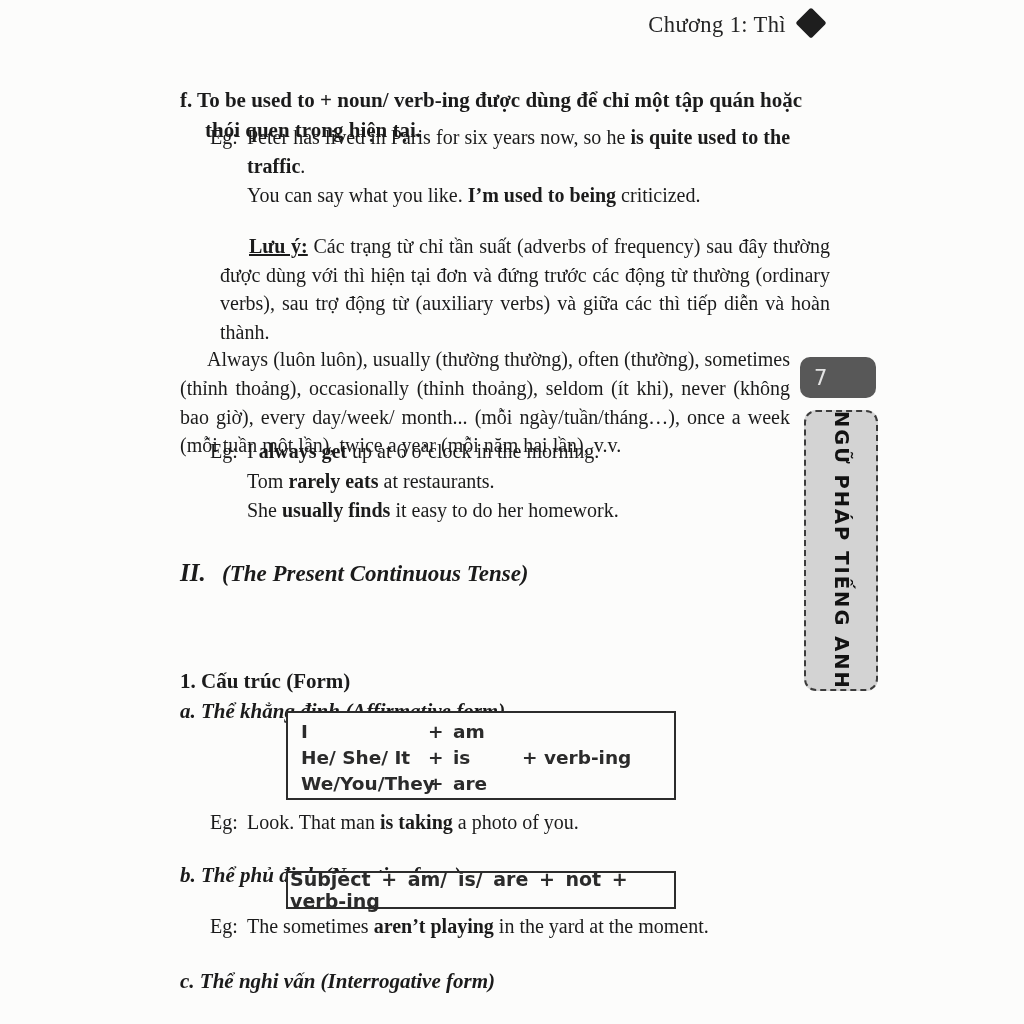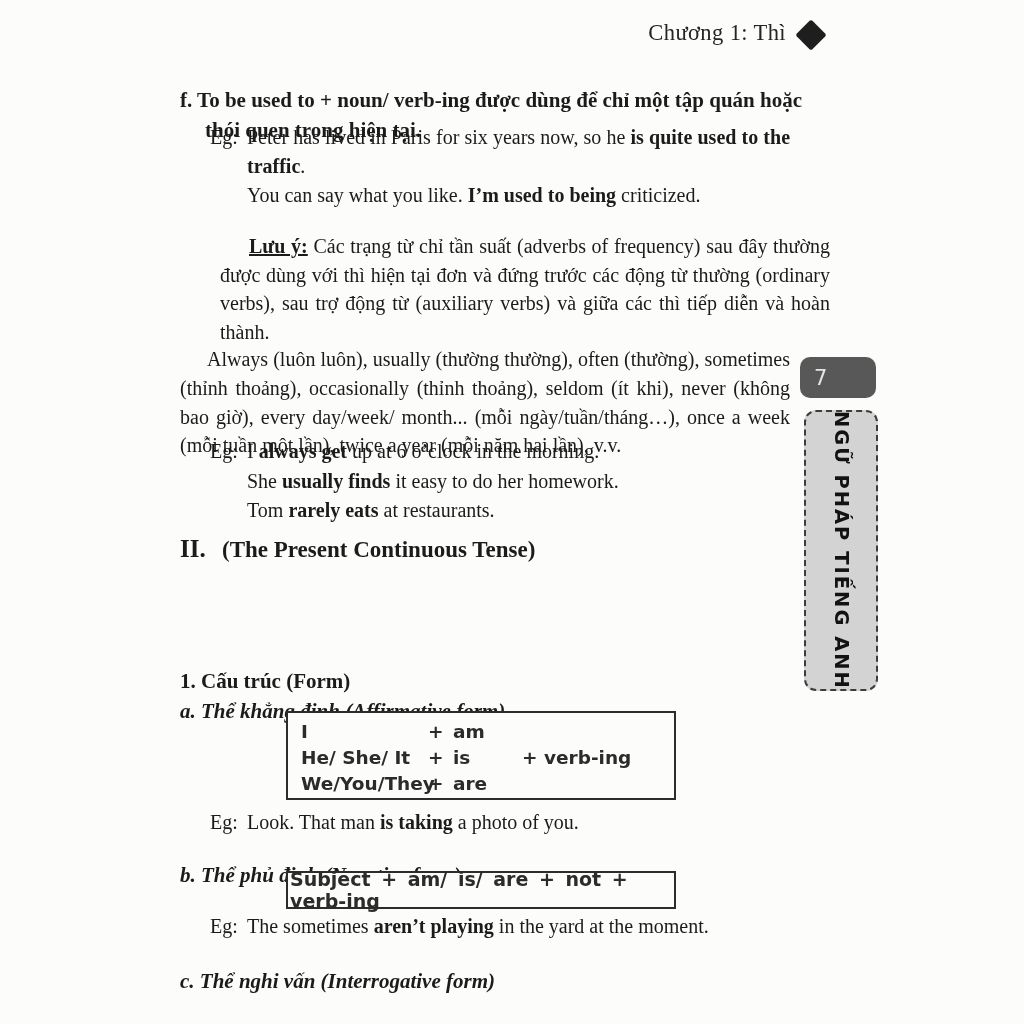--- a/index.html
+++ b/index.html
@@ -5,21 +5,21 @@
   html,body{margin:0;padding:0;background:#ffffff;}
   .page{
     position:relative;width:1024px;height:1024px;overflow:hidden;
     background:#fcfcfb;color:#1b1b1b;
     font-family:"Liberation Serif","DejaVu Serif",serif;
   }
 
   
   .chapter-header{
     position:absolute;top:12px;left:540px;width:288px;height:34px;
-    display:flex;align-items:flex-end;justify-content:flex-end;gap:14px;
+    display:flex;align-items:flex-start;justify-content:flex-end;gap:14px;
     font-size:22.5px;letter-spacing:.4px;color:#242424;
   }
   .diamond{
     flex:0 0 22px;width:22px;height:22px;background:#1e1e1e;
     transform:rotate(45deg);border-radius:2px;margin-right:6px;
   }
 
   
   .content{position:absolute;left:180px;top:0;width:612px;}
   .block{position:absolute;left:0;width:610px;font-size:20px;line-height:29px;}
@@ -40,21 +40,21 @@
   #eg3{top:808px;}
   #eg4{top:912px;}
 
   .note{
     top:212px;text-align:justify;text-indent:29px;line-height:28.6px;margin-left:40px;
   }
   .note-label{font-weight:bold;text-decoration:underline;}
 
   .adverbs{top:325px;text-align:justify;text-indent:27px;line-height:28.8px;}
 
-  .sec2{top:532px;display:flex;font-weight:bold;}
+  .sec2{top:556px;display:flex;font-weight:bold;font-style:italic;}
   .sec2-num{flex:0 0 42px;font-size:25px;line-height:34px;}
   .sec2-title{font-size:25px;line-height:34px;margin:0;}
   .sec2-subtitle{font-size:23px;line-height:30px;margin:3px 0 0 0;}
 
   .s1{top:646px;font-weight:bold;font-size:21px;}
   .form-item{font-weight:bold;font-style:italic;font-size:21px;}
   #form-a{top:676px;}
   #form-b{top:840px;}
   #form-c{top:946px;}
 
@@ -119,22 +119,22 @@
     </div>
 
     <p class="block note"><span class="note-label">Lưu ý:</span><span> Các trạng từ chỉ tần suất (adverbs of frequency) sau đây thường được dùng với thì hiện tại đơn và đứng trước các động từ thường (ordinary verbs), sau trợ động từ (auxiliary verbs) và giữa các thì tiếp diễn và hoàn thành.</span></p>
 
     <p class="block adverbs">Always (luôn luôn), usually (thường thường), often (thường), sometimes (thỉnh thoảng), occasionally (thỉnh thoảng), seldom (ít khi), never (không bao giờ), every day/week/ month... (mỗi ngày/tuần/tháng…), once a week (mỗi tuần một lần), twice a year (mỗi năm hai lần), v.v.</p>
 
     <div class="block eg" id="eg2">
       <span class="eg-label">Eg:</span>
       <div class="eg-body">
         <p><span>I </span><b>always get</b><span> up at 6 o’clock in the morning.</span></p>
+        <p><span>Tom </span><b>rarely eats</b><span> at restaurants.</span></p>
         <p><span>She </span><b>usually finds</b><span> it easy to do her homework.</span></p>
-        <p><span>Tom </span><b>rarely eats</b><span> at restaurants.</span></p>
       </div>
     </div>
 
     <div class="block sec2">
       <span class="sec2-num">II.</span>
       <div>
         <p class="sec2-subtitle">(The Present Continuous Tense)</p>
       </div>
     </div>
 

